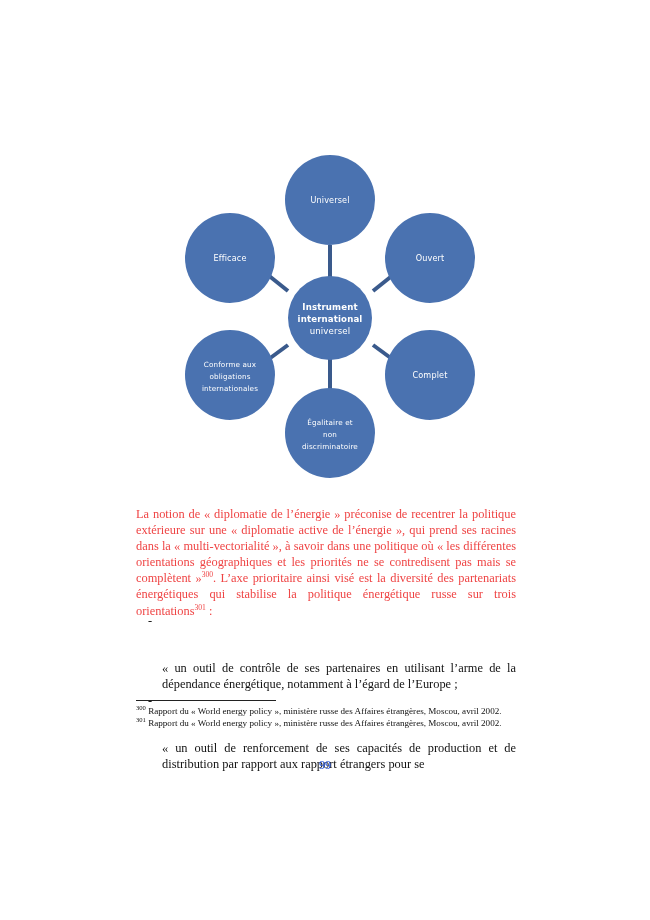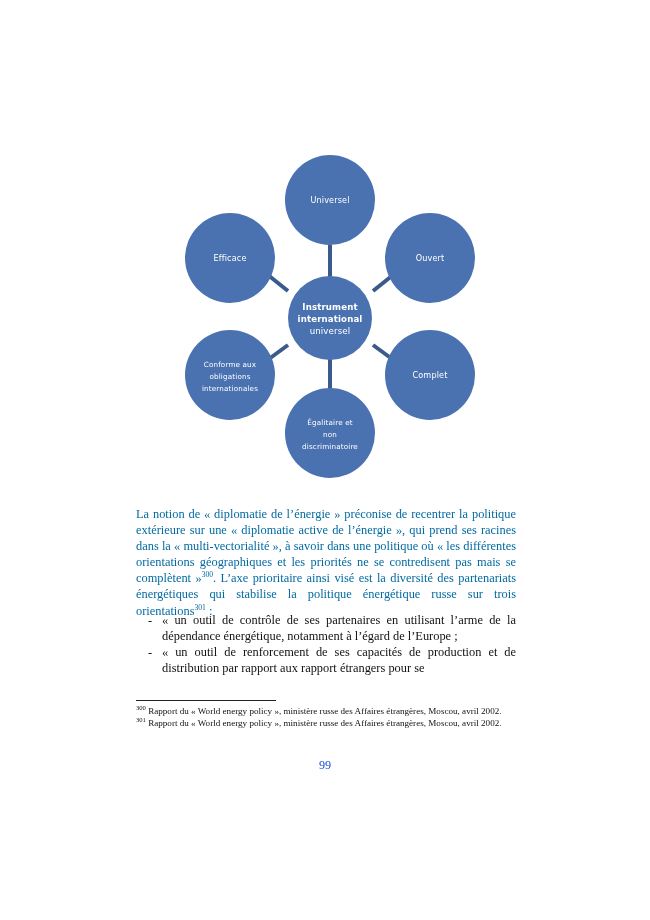--- a/index.html
+++ b/index.html
@@ -60,21 +60,21 @@
   
   #bodytext {
     position: absolute;
     left: 136px;
     top: 506px;
     width: 380px;
     font-size: 12.4px;
     line-height: 16.1px;
     text-align: justify;
     text-justify: inter-word;
-    color: #0369a1;
+    color: #ef4444;
   }
   #bodytext p {
     margin: 0;
   }
   sup {
     font-size: 7.6px;
     vertical-align: super;
     line-height: 0;
   }
 
@@ -96,20 +96,21 @@
     width: 26px;
     flex: 0 0 26px;
     text-align: left;
     padding-left: 12px;
     box-sizing: border-box;
   }
   .bullet-text {
     flex: 1 1 auto;
     text-align: justify;
     text-justify: inter-word;
+    margin-top: 48px;
   }
 
   
   #footnote-rule {
     position: absolute;
     left: 136px;
     top: 700px;
     width: 140px;
     height: 0;
     border-top: 1px solid #222222;

